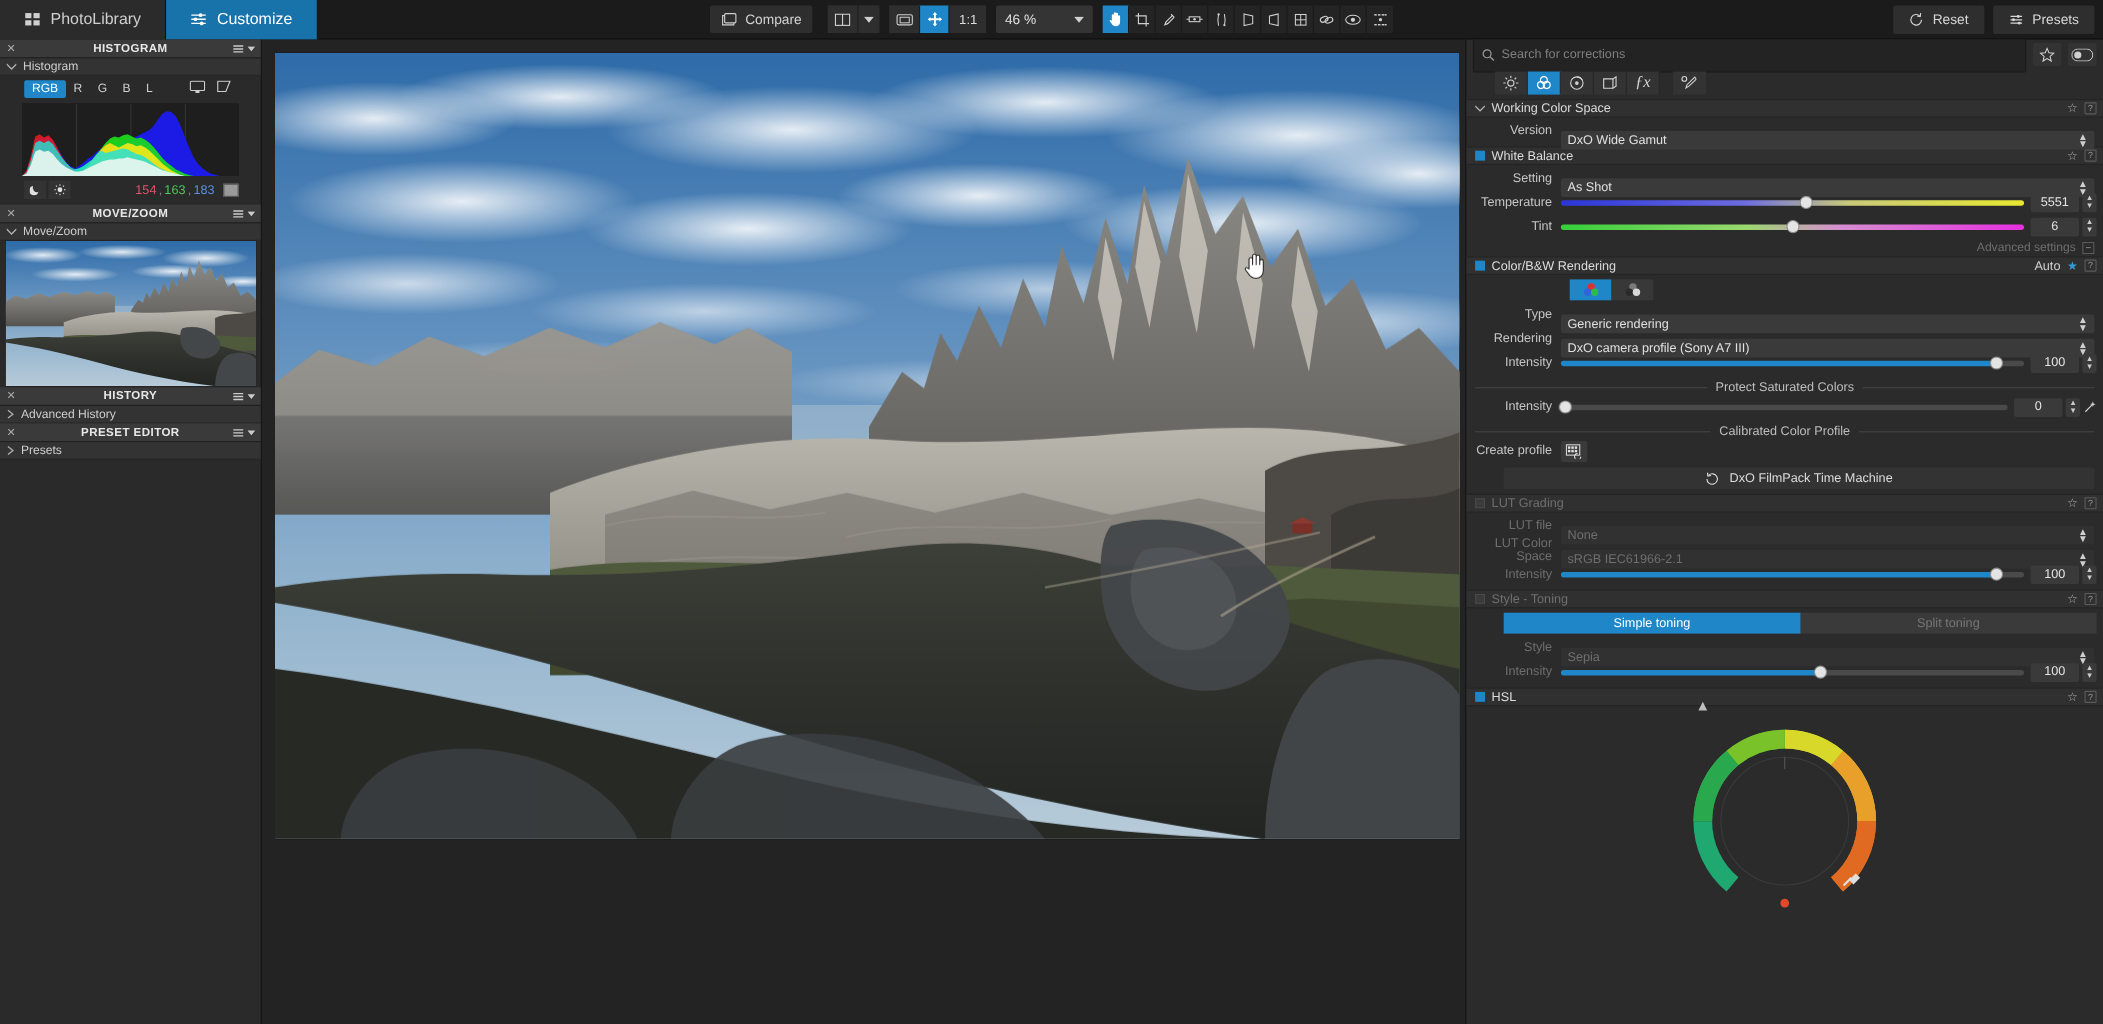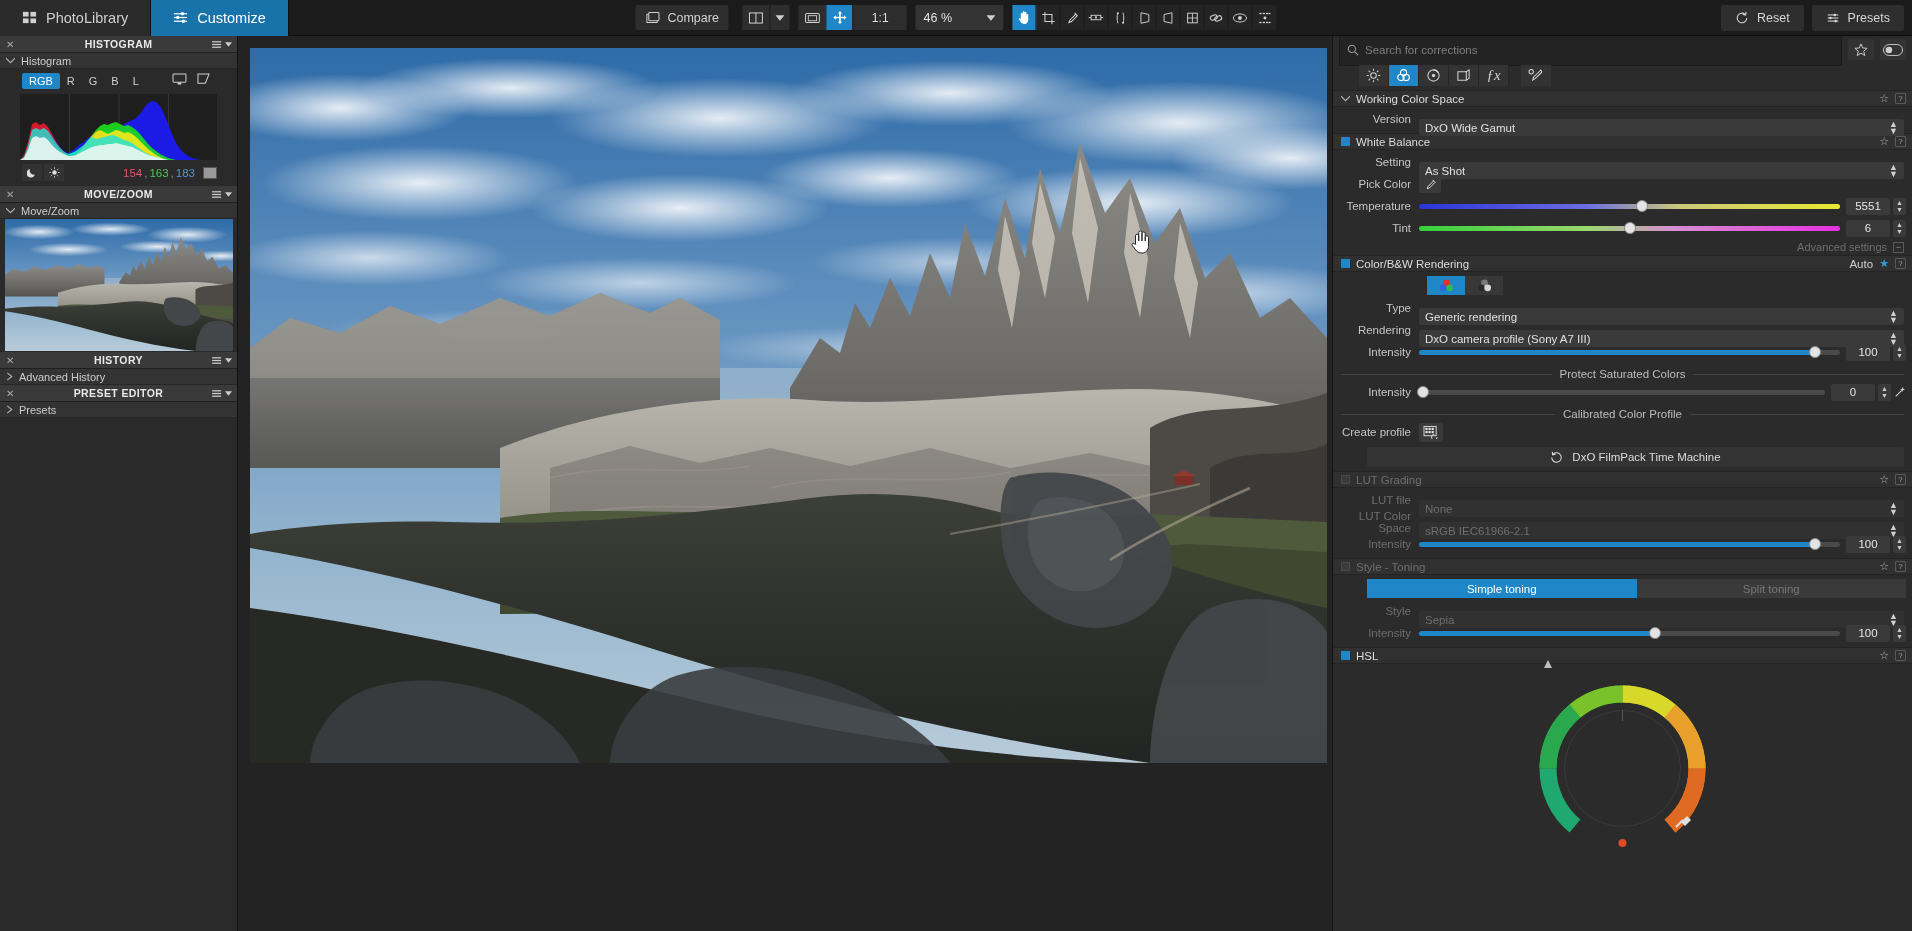--- a/index.html
+++ b/index.html
@@ -35,21 +35,21 @@
   .tb-btn {
     display: flex; align-items: center; gap: 7px; height: 25px; padding: 0 10px;
     color: #d2d2d2; font-size: 12.5px; background: #2e2e2e; border-radius: 2px;
   }
   .tb-icon {
     width: 27px; height: 25px; display: flex; align-items: center; justify-content: center;
     background: #2e2e2e; color: #cfcfcf;
   }
   .tb-icon + .tb-icon { border-left: 1px solid #1f1f1f; }
   .tb-icon.sel { background: #1f86c8; color: #fff; }
-  .tb-ratio { height: 25px; display:flex; align-items:center; padding: 0 18px; font-size: 12px; background:#2e2e2e; color:#ddd; border-left:1px solid #1f1f1f; }
+  .tb-ratio { height: 25px; display:flex; align-items:center; padding: 0 8px; font-size: 12px; background:#2e2e2e; color:#ddd; border-left:1px solid #1f1f1f; }
   .tb-zoom {
     height: 25px; display: flex; align-items: center; justify-content: space-between;
     width: 88px; padding: 0 8px; background: #343434; font-size: 12.5px; color: #e2e2e2;
     border-radius: 2px; margin-right: 9px;
   }
   .tools-group { display:flex; align-items:center; background:#242424; border-radius:2px; height: 25px; }
   .tool {
     width: 24px; height: 25px; display:flex; align-items:center; justify-content:center;
     color: #d0d0d0; border-right: 1px solid #1a1a1a;
   }
@@ -830,31 +830,20 @@
       <span class="help">?</span>
     </div>
     <div class="ctrl">
       <span class="lbl">Setting</span>
       <span class="sel-box">
         <span>As Shot</span>
         <span class="stepper">▲<br>▼</span>
       </span>
     </div>
     <div class="ctrl">
-      <span class="lbl">Pick Color</span>
-      <span style="width:22px;height:18px;background:#3a3a3a;display:flex;align-items:center;justify-content:center;border-radius:2px;">
-        <svg width="13" height="13" viewBox="0 0 16 16">
-            <g stroke="#e0e0e0" stroke-width="1.2" fill="none">
-              <path d="M10.5 2.2 13.8 5.5"></path>
-              <path d="M11.8 3.6 5.2 10.2 4 13.2 7 12 13.6 5.4"></path>
-            </g>
-          </svg>
-      </span>
-    </div>
-    <div class="ctrl">
       <span class="lbl">Temperature</span>
       <span class="slider">
         <span class="track temp"></span>
         <span class="knob" style="left:53%;"></span>
       </span>
       <span class="numfield">5551</span>
       <span class="spin">
           <span>▲</span>
           <span>▼</span>
         </span>

